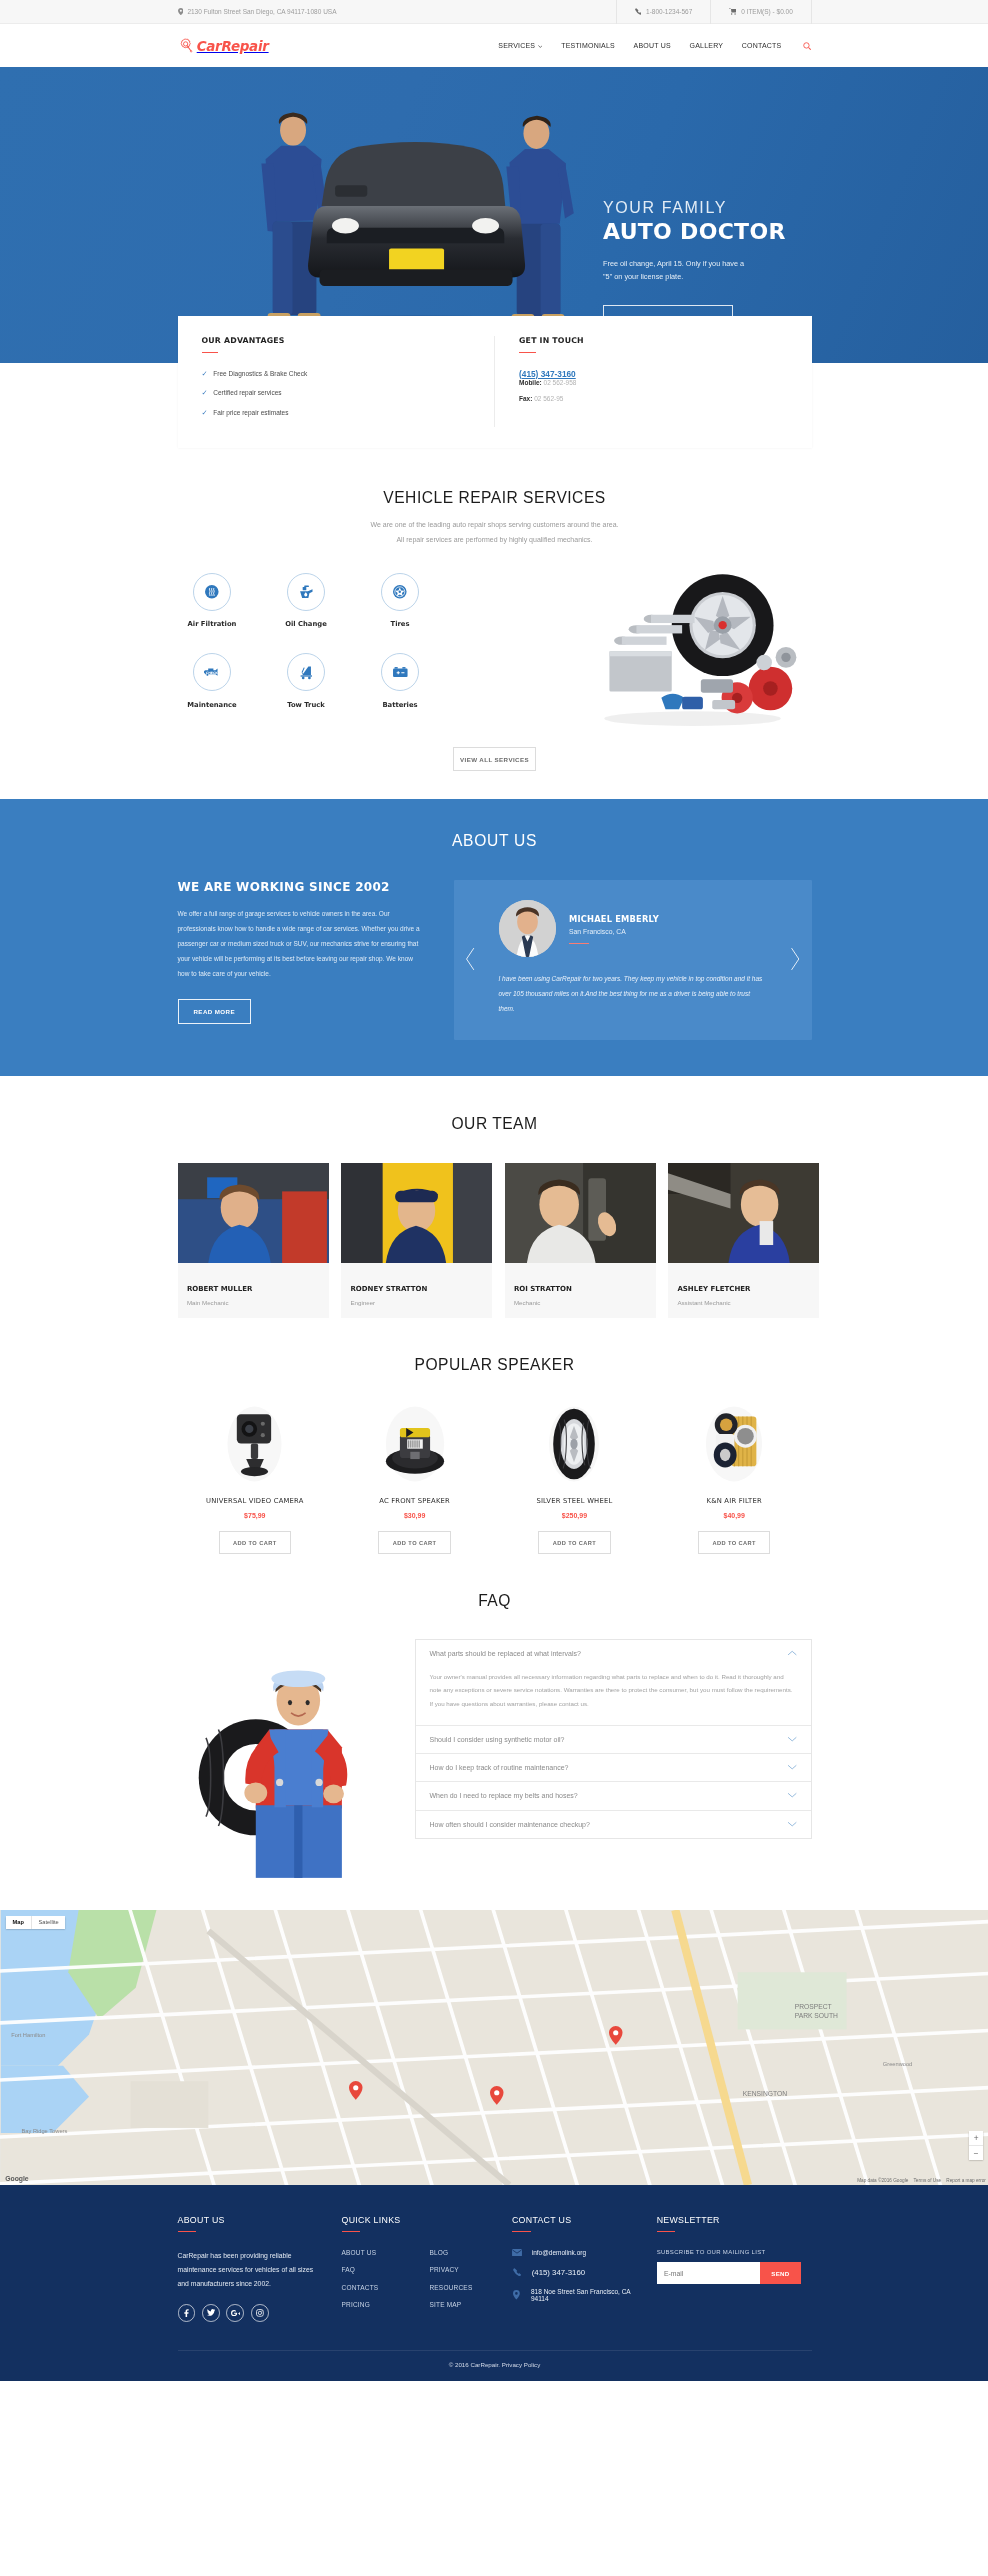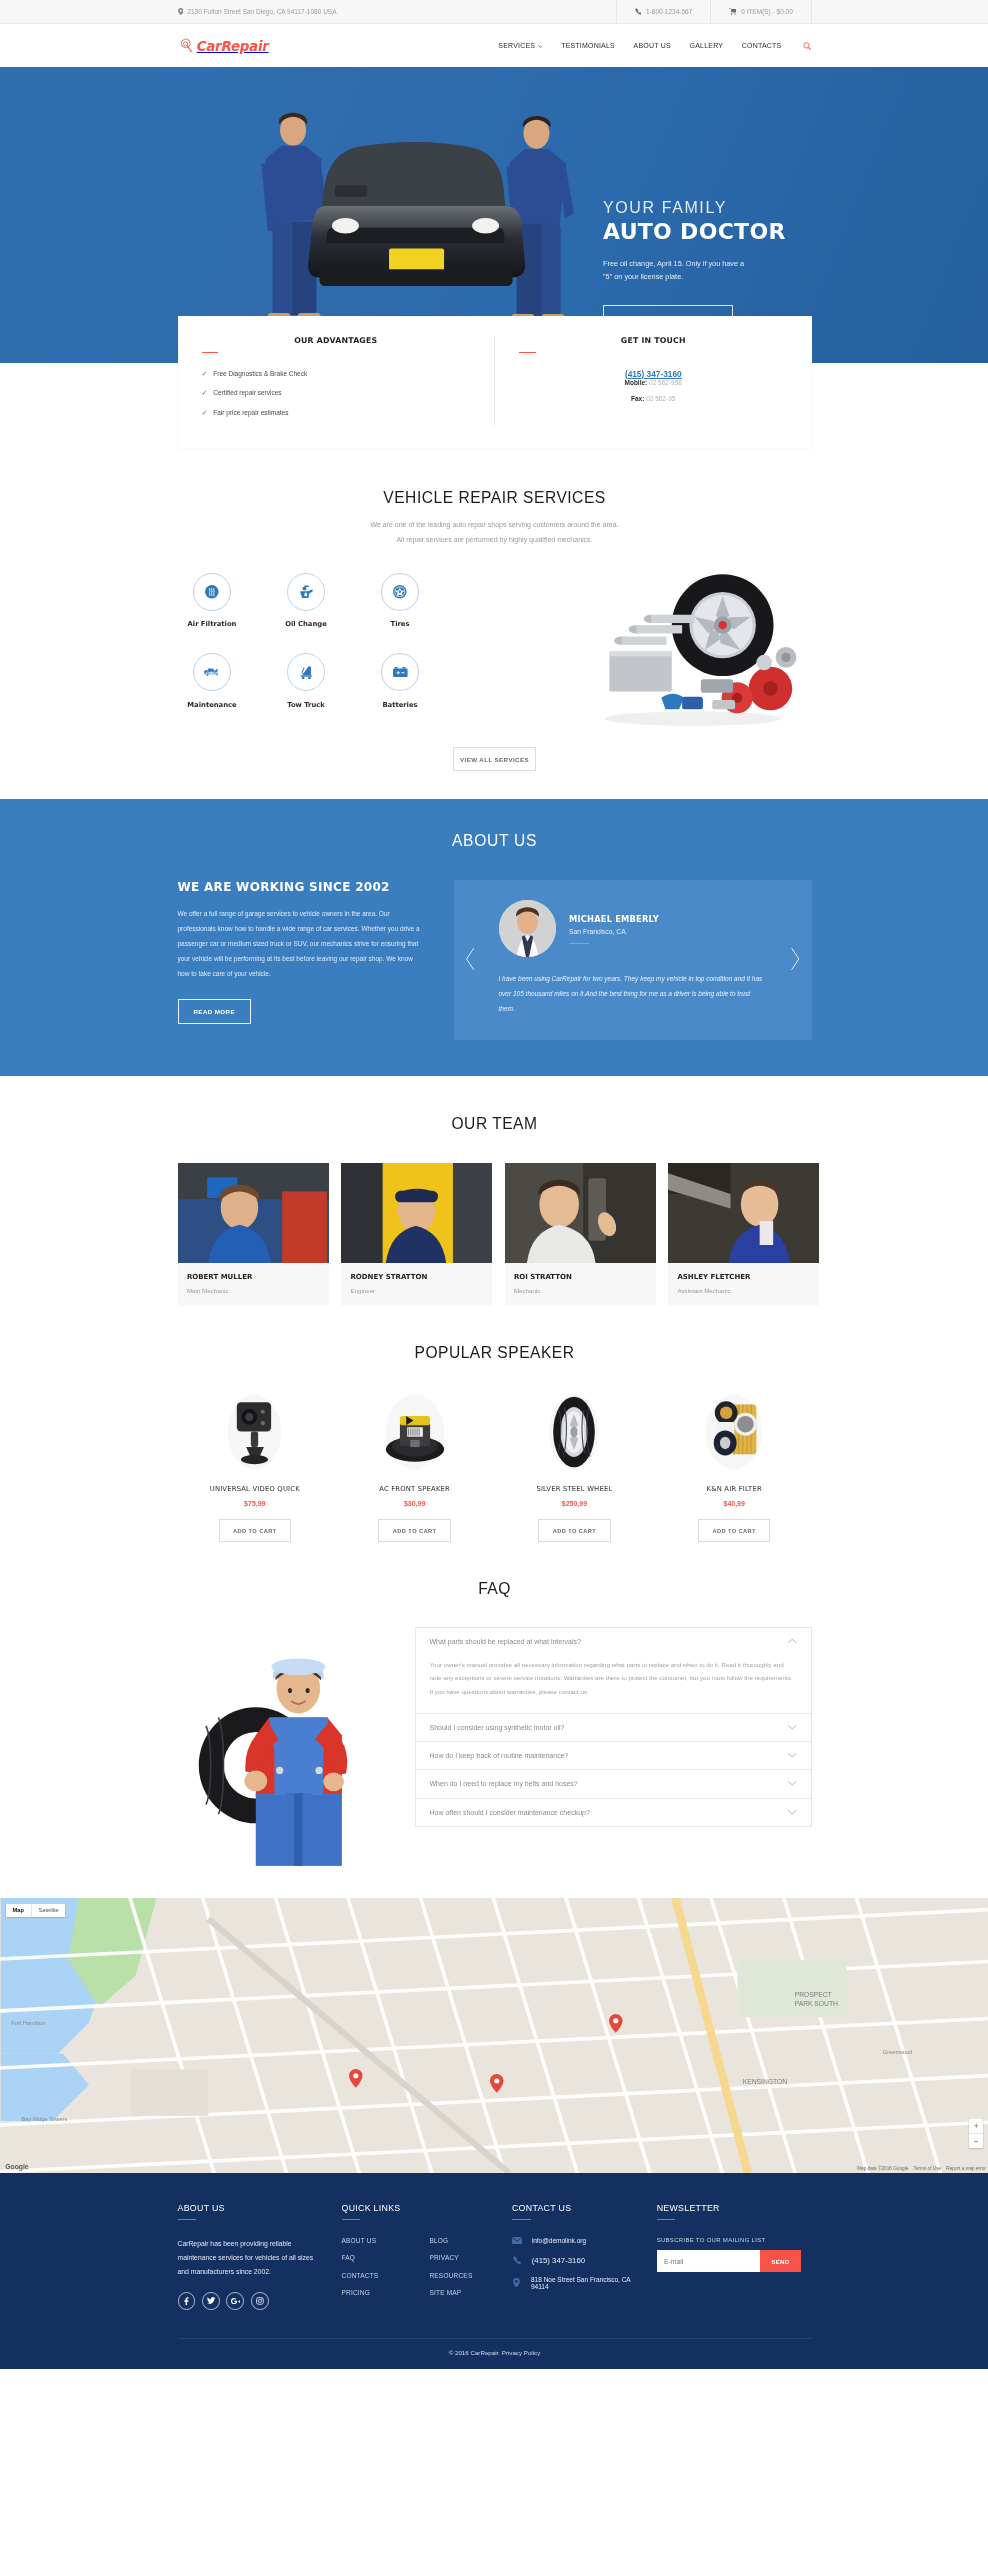--- a/index.html
+++ b/index.html
@@ -72,21 +72,21 @@
   .hero-sub { margin-top: 13px; font-size: 7.3px; line-height: 1.85; color: #e5eef7; max-width: 148px; }
   .btn-outline {
     display: inline-block; margin-top: 21px; padding: 8.8px 17px;
     border: 0.5px solid rgba(255,255,255,.85); color: #fff;
     font-size: 6.8px; font-weight: bold; letter-spacing: 0.6px;
     background: transparent; cursor: pointer;
     font-family: "Liberation Sans", sans-serif;
   }
 
   
-  .infobar { position: relative; margin-top: -47px; z-index: 5; text-align: center; }
+  .infobar { position: relative; margin-top: -47px; z-index: 5; }
   .infobox {
     background: #fff; display: flex; box-shadow: 0 0.5px 2.1px rgba(0,0,0,.06);
     padding: 20px 0 21px;
   }
   .infocol { flex: 1; padding: 0 24px; border-right: 0.5px solid #ececec; }
   .infocol:last-child { border-right: none; }
   .ibx-title {
     font-family: "DejaVu Sans", sans-serif;
     font-size: 7.8px; font-weight: bold; letter-spacing: 0.2px; color: #222;
   }
@@ -158,21 +158,21 @@
     color: rgba(255,255,255,.85); cursor: pointer;
   }
   .t-prev { left: 11.4px; } .t-next { right: 11.4px; }
 
   
   .team { padding: 39px 0 0; }
   .team-grid { display: grid; grid-template-columns: repeat(4, 1fr); gap: 12.5px; margin-top: 30px; }
   .member { background: #f7f7f7; }
   .member-photo { height: 100px; overflow: hidden; background: #ccc; }
   .member-info { padding: 10.4px 9.4px 12.5px; }
-  .member-name { font-size: 7px; font-weight: bold; color: #222; font-family: "DejaVu Sans", sans-serif; }
+  .member-name { font-size: 7px; font-weight: bold; color: #222; font-family: "DejaVu Sans", sans-serif; margin-top: 12px; }
   .member-role { font-size: 6.2px; color: #9a9a9a; margin-top: 5.7px; }
 
   
   .products { padding: 38px 0 0; }
   .prod-grid { display: grid; grid-template-columns: repeat(4, 1fr); gap: 5.2px; margin-top: 31px; }
   .prod { text-align: center; }
   .prod-img {
     height: 78px; display: flex; align-items: center; justify-content: center;
     margin-bottom: 13.5px;
   }
@@ -668,21 +668,21 @@
             <rect x="36" y="18" width="66" height="56" rx="8" fill="#2d2d2f"></rect>
             <circle cx="60" cy="46" r="15" fill="#131314"></circle>
             <circle cx="60" cy="46" r="8" fill="#3b3f47"></circle>
             <circle cx="86" cy="36" r="4" fill="#6a6a6a"></circle>
             <circle cx="86" cy="58" r="4" fill="#6a6a6a"></circle>
             <rect x="63" y="74" width="14" height="30" rx="4" fill="#3a3a3c"></rect>
             <path d="M54 104h34l-8 18H62z" fill="#2d2d2f"></path>
             <ellipse cx="70" cy="128" rx="26" ry="9" fill="#242426"></ellipse>
           </svg>
         </div>
-        <div class="prod-name">UNIVERSAL VIDEO QUICK</div>
+        <div class="prod-name">UNIVERSAL VIDEO CAMERA</div>
         <div class="prod-price">$75,99</div>
         <button class="btn-cart">ADD TO CART</button>
       </div>
       <div class="prod">
         <div class="prod-img">
           <svg width="78" height="78" viewBox="0 0 150 150">
             <ellipse cx="75" cy="75" rx="56" ry="72" fill="#f7f7f7"></ellipse>
             <ellipse cx="75" cy="108" rx="56" ry="24" fill="#1c1c1e"></ellipse>
             <ellipse cx="75" cy="102" rx="44" ry="20" fill="#2b2b2e"></ellipse>
             <rect x="46" y="56" width="58" height="46" rx="6" fill="#3c3c40"></rect>

